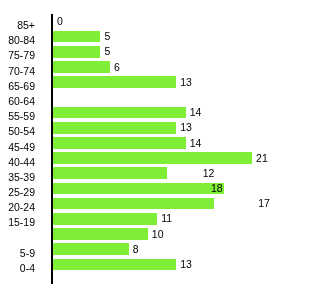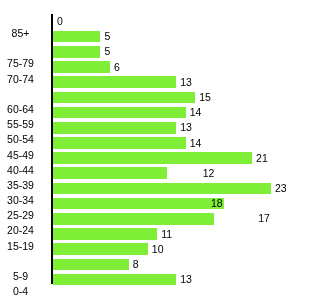--- a/index.html
+++ b/index.html
@@ -39,23 +39,23 @@
     width: 300px;
   }
   .row {
     position: relative;
     height: 15.2px;
     display: block;
   }
   .cat-label {
     position: absolute;
     right: 248px; 
-    top: 12px;
+    top: 4px;
     width: 46px;
-    text-align: center;
+    text-align: right;
     font-size: 10.5px;
     line-height: 15.2px;
     color: #000000;
     white-space: nowrap;
     padding-right: 17px;
     box-sizing: border-box;
   }
   .bar-wrap {
     position: absolute;
     left: 53px;
@@ -87,51 +87,49 @@
   <div class="plot-area">
     <div class="axis-line"></div>
     <div class="rows" id="rows">
         <div class="row">
           <div class="cat-label">85+</div>
           <div class="bar-wrap">
             <div class="val-label" style="left: 0px;">0</div>
           </div>
         </div>
         <div class="row">
+          <div class="cat-label">80-84</div>
           <div class="bar-wrap">
             <div class="bar" style="width: 47.4px; background: rgb(127, 238, 55);"></div>
             <div class="val-label" style="left: 47.4px;">5</div>
           </div>
         </div>
         <div class="row">
           <div class="cat-label">75-79</div>
           <div class="bar-wrap">
             <div class="bar" style="width: 47.4px; background: rgb(127, 238, 55);"></div>
             <div class="val-label" style="left: 47.4px;">5</div>
           </div>
         </div>
         <div class="row">
           <div class="cat-label">70-74</div>
           <div class="bar-wrap">
             <div class="bar" style="width: 56.88px; background: rgb(127, 238, 55);"></div>
             <div class="val-label" style="left: 56.88px;">6</div>
           </div>
         </div>
         <div class="row">
+          <div class="cat-label">65-69</div>
           <div class="bar-wrap">
             <div class="bar" style="width: 123.24px; background: rgb(127, 238, 55);"></div>
             <div class="val-label" style="left: 123.24px;">13</div>
           </div>
         </div>
         <div class="row">
           <div class="cat-label">60-64</div>
-          <div class="bar-wrap">
-            <div class="bar" style="width: 142.2px; background: rgb(127, 238, 55);"></div>
-            <div class="val-label" style="left: 142.2px;">15</div>
-          </div>
         </div>
         <div class="row">
           <div class="cat-label">55-59</div>
           <div class="bar-wrap">
             <div class="bar" style="width: 132.72px; background: rgb(127, 238, 55);"></div>
             <div class="val-label" style="left: 132.72px;">14</div>
           </div>
         </div>
         <div class="row">
           <div class="cat-label">50-54</div>
@@ -152,27 +150,20 @@
           <div class="bar-wrap">
             <div class="bar" style="width: 199.08px; background: rgb(127, 238, 55);"></div>
             <div class="val-label" style="left: 199.08px;">21</div>
           </div>
         </div>
         <div class="row">
           <div class="cat-label">35-39</div>
           <div class="bar-wrap">
             <div class="bar" style="width: 113.76px; background: rgb(127, 238, 55);"></div>
             <div class="val-label" style="left: 113.76px; padding-left: 36px;">12</div>
-          </div>
-        </div>
-        <div class="row">
-          <div class="cat-label">30-34</div>
-          <div class="bar-wrap">
-            <div class="bar" style="width: 218.04px; background: rgb(127, 238, 55);"></div>
-            <div class="val-label" style="left: 218.04px;">23</div>
           </div>
         </div>
         <div class="row">
           <div class="cat-label">25-29</div>
           <div class="bar-wrap">
             <div class="bar" style="width: 170.64px; background: rgb(127, 238, 55);"></div>
             <div class="val-label" style="left: 154px;">18</div>
           </div>
         </div>
         <div class="row">

